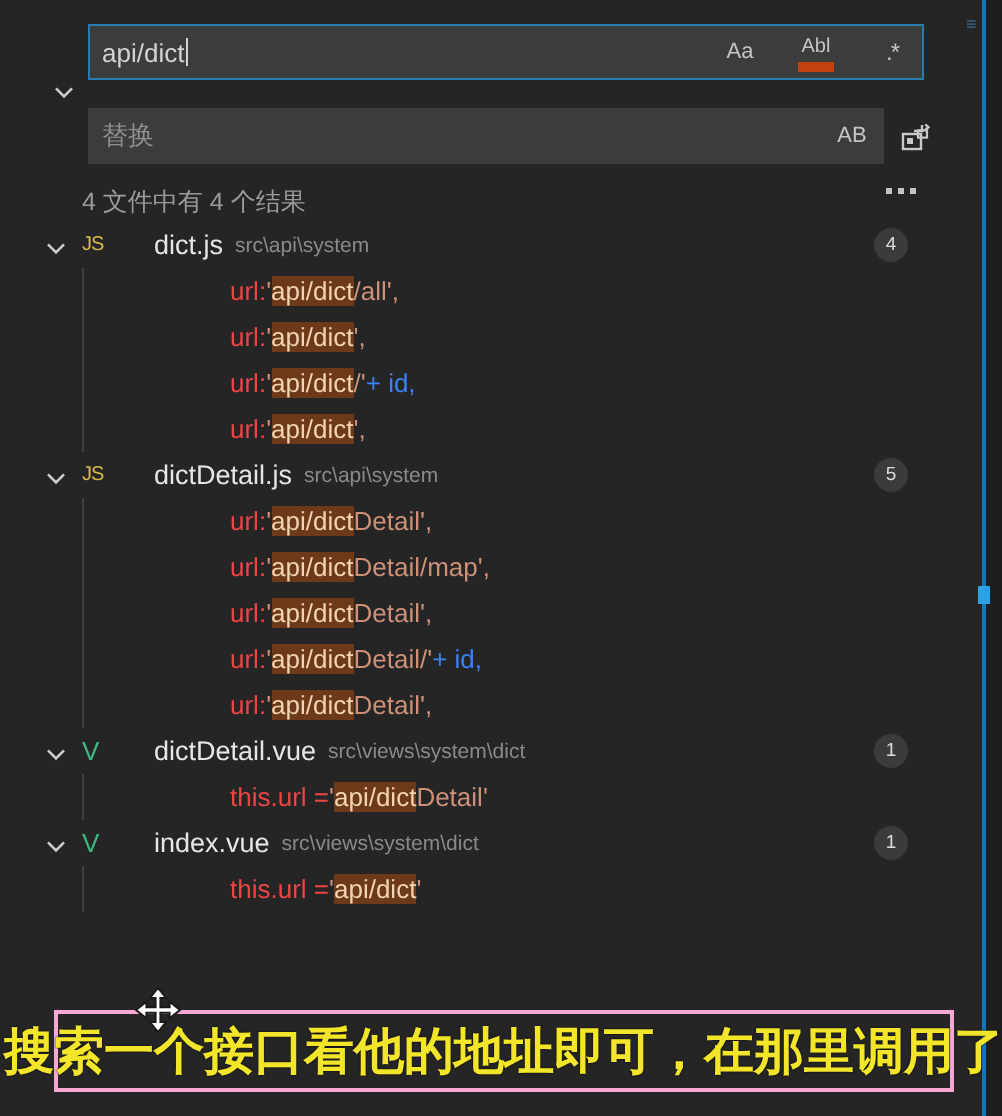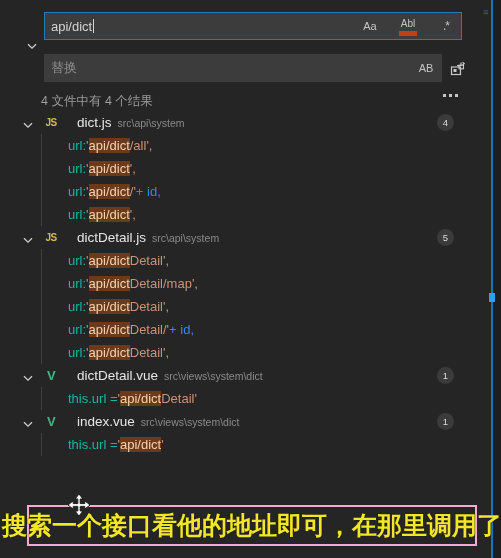--- a/index.html
+++ b/index.html
@@ -101,21 +101,21 @@
   .tree{position:absolute;left:11px;top:111px;width:480px;}
   .file-row{
     position:relative;height:23px;display:flex;align-items:center;
     padding-left:30px;
   }
   .file-row .chev{
     position:absolute;left:11px;top:6px;width:12px;height:12px;
     color:#cccccc;
   }
   .ficon{
-    width:20px;flex:0 0 20px;text-align:center;font-size:10px;font-weight:bold;
+    width:20px;flex:0 0 20px;font-size:10px;font-weight:normal;
     letter-spacing:-0.5px;
   }
   .ficon.js{color:#d7ba4a;}
   .ficon.vue{color:#41b883;font-size:13px;line-height:13px;}
   .fname{color:#e6e6e6;font-size:13.5px;margin-left:16px;white-space:nowrap;}
   .fpath{color:#8a8a8a;font-size:10.5px;margin-left:6px;white-space:nowrap;}
   .badge{
     position:absolute;right:37px;top:3px;
     width:17px;height:17px;border-radius:50%;
     background:#3b3b3b;color:#dcdcdc;
@@ -123,21 +123,21 @@
   }
 
   .match-row{
     position:relative;height:23px;display:flex;align-items:center;
     padding-left:57px;font-size:13px;white-space:nowrap;
   }
   .match-row::before{
     content:"";position:absolute;left:30px;top:0;width:1px;height:23px;
     background:#404040;
   }
-  .m-key{color:#14b8a6;}
+  .m-key{color:#ef4444;margin-left:47px;}
   .m-str{color:#ce9178;}
   .m-var{color:#3b82f6;}
   .hl{background:#6c3a18;color:#f3d3b5;}
 
   
   .anno-box{
     position:absolute;left:27px;top:505px;width:450px;height:41px;
     border:2px solid #f9a8d4;box-sizing:border-box;
     display:flex;align-items:center;justify-content:center;
     background:transparent;

